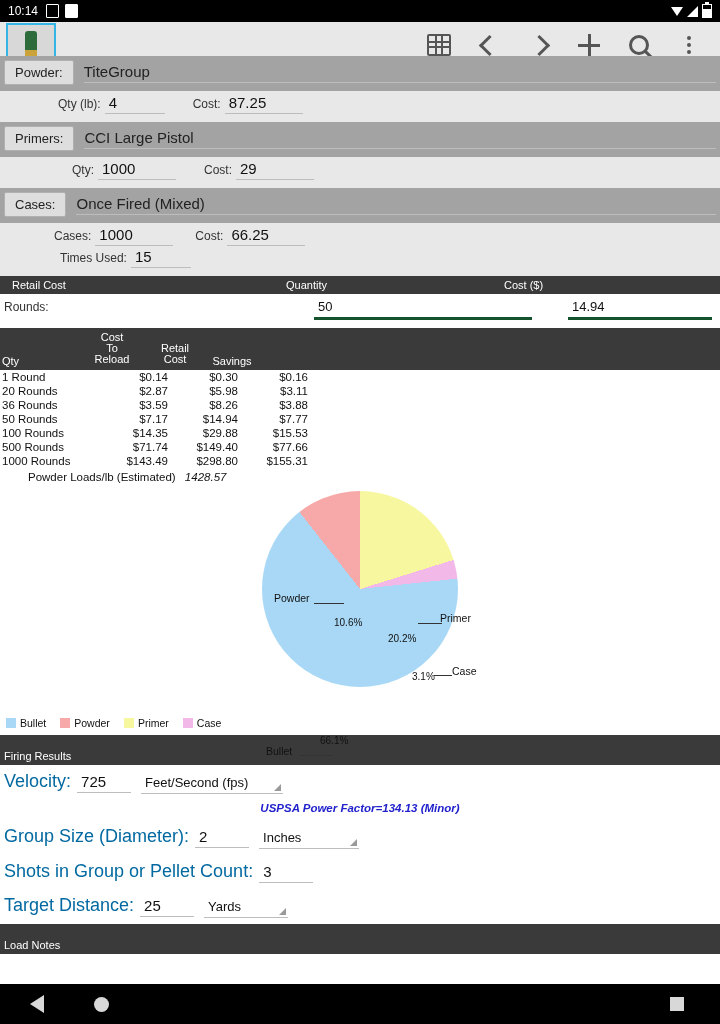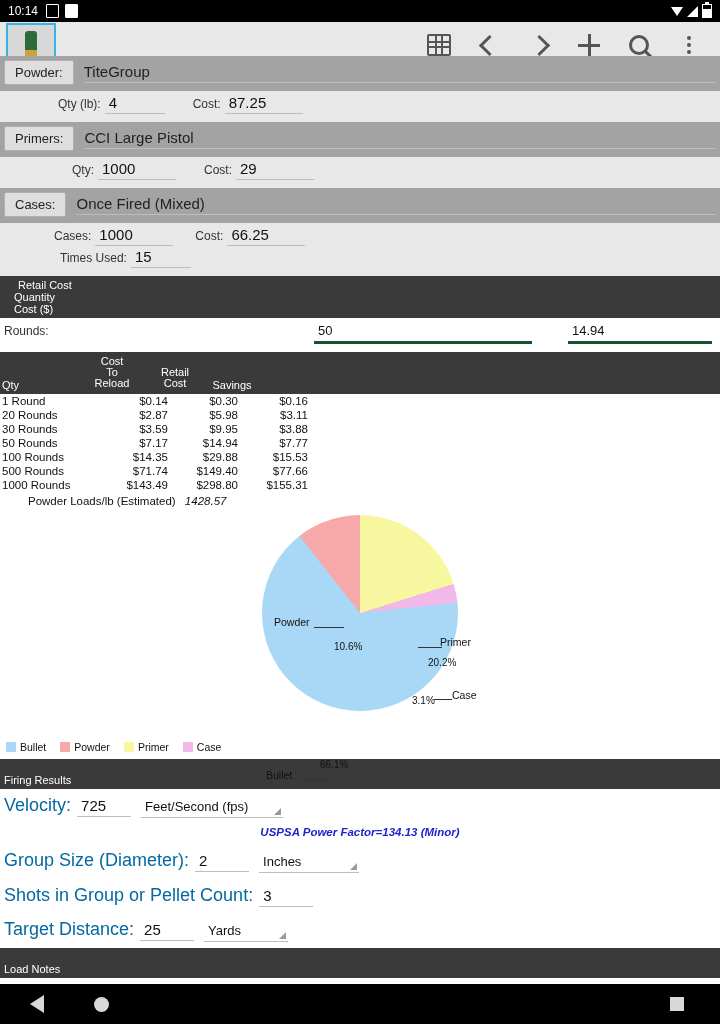--- a/index.html
+++ b/index.html
@@ -207,22 +207,21 @@
     display: inline-block;
   }
   .field.w-wide { min-width: 70px; }
 
   
   .colhead {
     background: #3a3a3a;
     color: #ffffff;
     font-size: 11px;
     display: flex;
-    padding: 3px 14px;
-    flex-direction: column;
+    padding: 3px 8px;
   }
   .colhead .c1 { width: 274px; padding-left: 4px; }
   .colhead .c2 { width: 218px; }
   .colhead .c3 { flex: 1; }
   .valrow {
     display: flex;
     align-items: baseline;
     padding: 5px 0 8px 0;
     gap: 36px;
   }
@@ -516,23 +515,23 @@
           <td></td>
         </tr>
         <tr>
           <td class="t-qty">20 Rounds</td>
           <td class="t-num">$2.87</td>
           <td class="t-num">$5.98</td>
           <td class="t-num">$3.11</td>
           <td></td>
         </tr>
         <tr>
-          <td class="t-qty">30 Rounds</td>
+          <td class="t-qty">36 Rounds</td>
           <td class="t-num">$3.59</td>
-          <td class="t-num">$9.95</td>
+          <td class="t-num">$8.26</td>
           <td class="t-num">$3.88</td>
           <td></td>
         </tr>
         <tr>
           <td class="t-qty">50 Rounds</td>
           <td class="t-num">$7.17</td>
           <td class="t-num">$14.94</td>
           <td class="t-num">$7.77</td>
           <td></td>
         </tr>
@@ -567,21 +566,21 @@
 
     <div class="chart-wrap">
       <div class="pie" style="background: conic-gradient(
               from 0deg,
               #f7f7a0 0deg 72.7deg,
               #f2b8e8 72.7deg 83.9deg,
               #a8d8f5 83.9deg 321.8deg,
               #f7a8a8 321.8deg 360deg);"></div>
 
       <div class="pct" style="left:334px; top:134px;">10.6%</div>
-      <div class="pct" style="left:388px; top:150px;margin-left:40px;">20.2%</div>
+      <div class="pct" style="left:388px; top:150px;">20.2%</div>
       <div class="pct" style="left:412px; top:188px;">3.1%</div>
       <div class="pct" style="left:320px; top:252px;">66.1%</div>
 
       <div class="chart-label" style="left:274px; top:109px;">Powder</div>
       <div class="leader" style="left:314px; top:120px; width:30px;"></div>
 
       <div class="chart-label" style="left:440px; top:129px;">Primer</div>
       <div class="leader" style="left:418px; top:140px; width:24px;"></div>
 
       <div class="chart-label" style="left:452px; top:182px;">Case</div>

